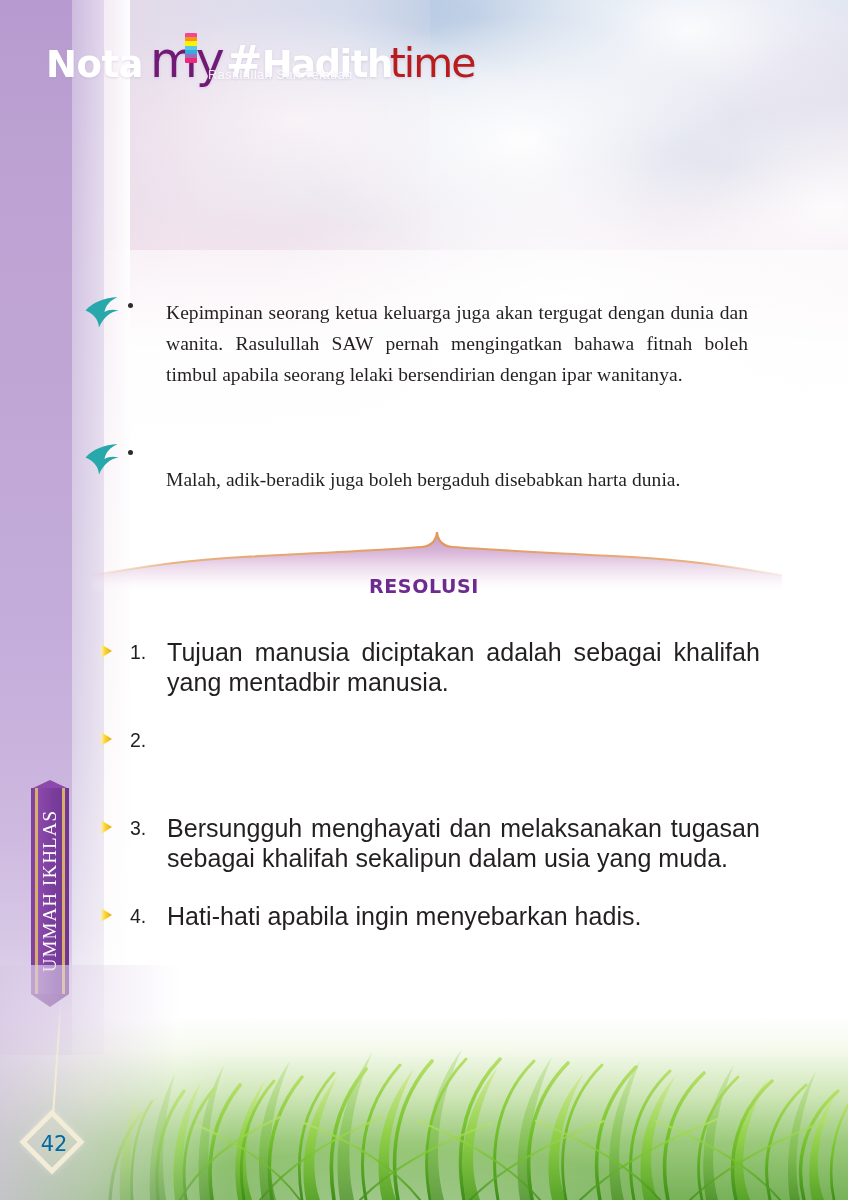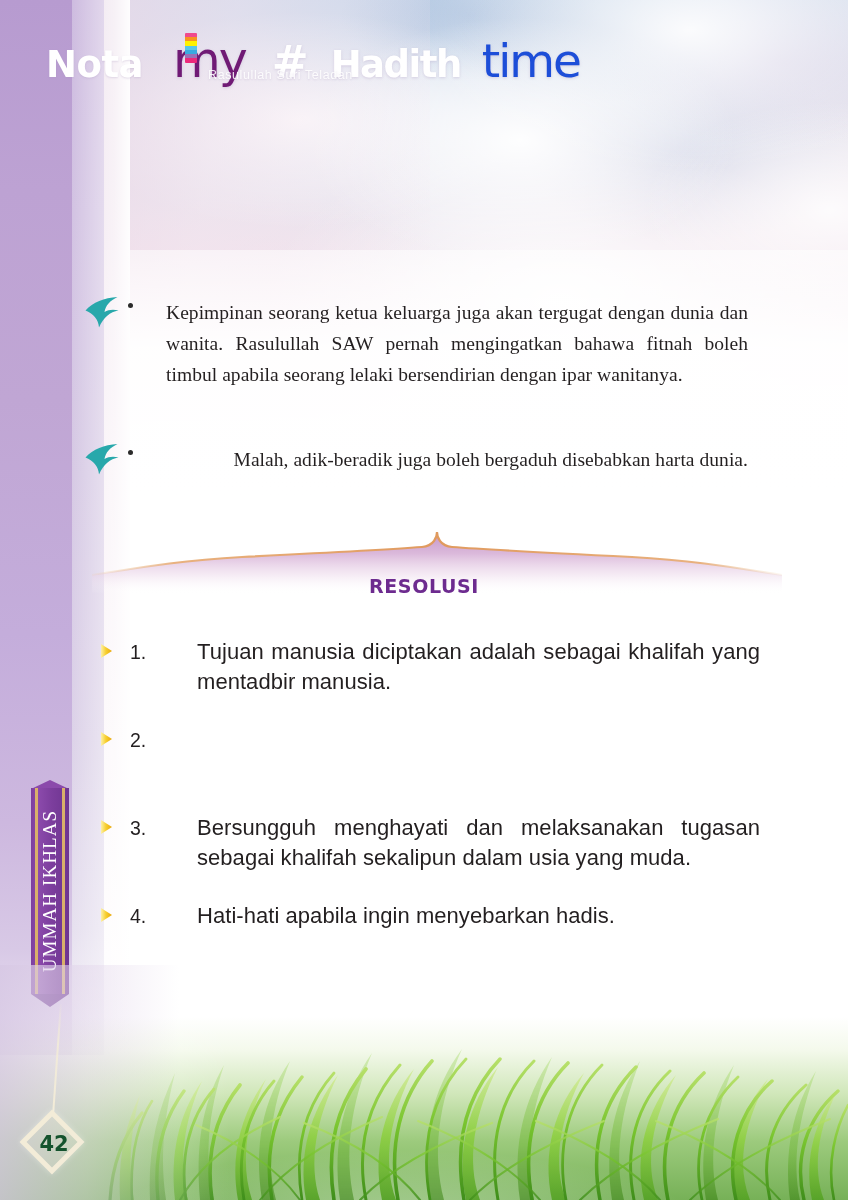--- a/index.html
+++ b/index.html
@@ -98,21 +98,20 @@
   }
 
   
   .logo {
     position: absolute;
     left: 46px; top: 32px;
     height: 58px;
     display: flex;
     align-items: baseline;
     white-space: nowrap;
-    gap: 23px;
   }
   .logo-nota {
     font-family: "DejaVu Sans", sans-serif;
     font-weight: 700;
     font-size: 37px;
     letter-spacing: -0.5px;
     color: #ffffff;
     text-shadow: 0 1px 2px rgba(170,150,190,0.30);
   }
   .logo-my {
@@ -151,22 +150,22 @@
     font-family: "DejaVu Sans", sans-serif;
     font-weight: 700;
     font-size: 37px;
     color: #ffffff;
     letter-spacing: -1.5px;
     text-shadow: 0 1px 3px rgba(170,150,190,0.35);
   }
   .logo-time {
     font-family: "DejaVu Sans", sans-serif;
     font-weight: 400;
-    font-size: 47px;
-    color: #1d4ed8;
+    font-size: 41px;
+    color: #b91c1c;
     letter-spacing: -2px;
     margin-left: -2px;
     text-shadow: 0 1px 3px rgba(170,150,190,0.35);
   }
   .logo-sub {
     position: absolute;
     left: 208px; top: 68px;
     font-family: "Liberation Sans", sans-serif;
     font-size: 12.5px;
     letter-spacing: 0.6px;
@@ -190,21 +189,21 @@
   }
   .bullet-block .txt {
     margin-left: 38px;
     font-family: Liberation Serif, serif;
     font-size: 19.5px;
     line-height: 31px;
     color: #231f20;
     text-align: justify;
     letter-spacing: 0.05px;
   }
-  .bullet-block .txt.ragged { text-align: right; }
+  .bullet-block .txt.ragged { text-align: left; margin-top: 20px; }
 
   
   .leaf {
     position: absolute;
     width: 36px; height: 33px;
     pointer-events: auto;
   }
 
   
   .arch-wrap {
@@ -240,23 +239,23 @@
   }
   .res-item .num {
     position: absolute;
     left: 30px; top: 0;
     font-family: "Liberation Sans", sans-serif;
     font-size: 19.5px;
     line-height: 30px;
     color: #231f20;
   }
   .res-item .txt {
-    margin-left: 97px;
+    margin-left: 67px;
     font-family: "Liberation Sans", sans-serif;
-    font-size: 22px;
+    font-size: 25px;
     line-height: 30px;
     color: #231f20;
     text-align: justify;
     letter-spacing: 0.05px;
   }
   .res-item .txt.ragged { text-align: left; }
 
   
   .side-tab {
     position: absolute;
@@ -361,23 +360,23 @@
     box-shadow: 0 0 6px rgba(255,255,255,0.35);
   }
   .pagenum .num {
     position: absolute;
     left: 0; top: 0;
     width: 64px; height: 64px;
     display: flex;
     align-items: center;
     justify-content: center;
     font-family: "DejaVu Sans", sans-serif;
-    font-weight: 700;
+    font-weight: 400;
     font-size: 21px;
-    color: #14532d;
+    color: #0369a1;
     text-align: right;
   }
   .pagenum .cord {
     position: absolute;
     left: 30px; top: -108px;
     width: 2px; height: 112px;
     background: linear-gradient(180deg, rgba(243,236,216,0.1) 0%, rgba(243,236,216,0.85) 35%, #f3ecd8 100%);
     transform: rotate(4deg);
     transform-origin: bottom center;
   }

